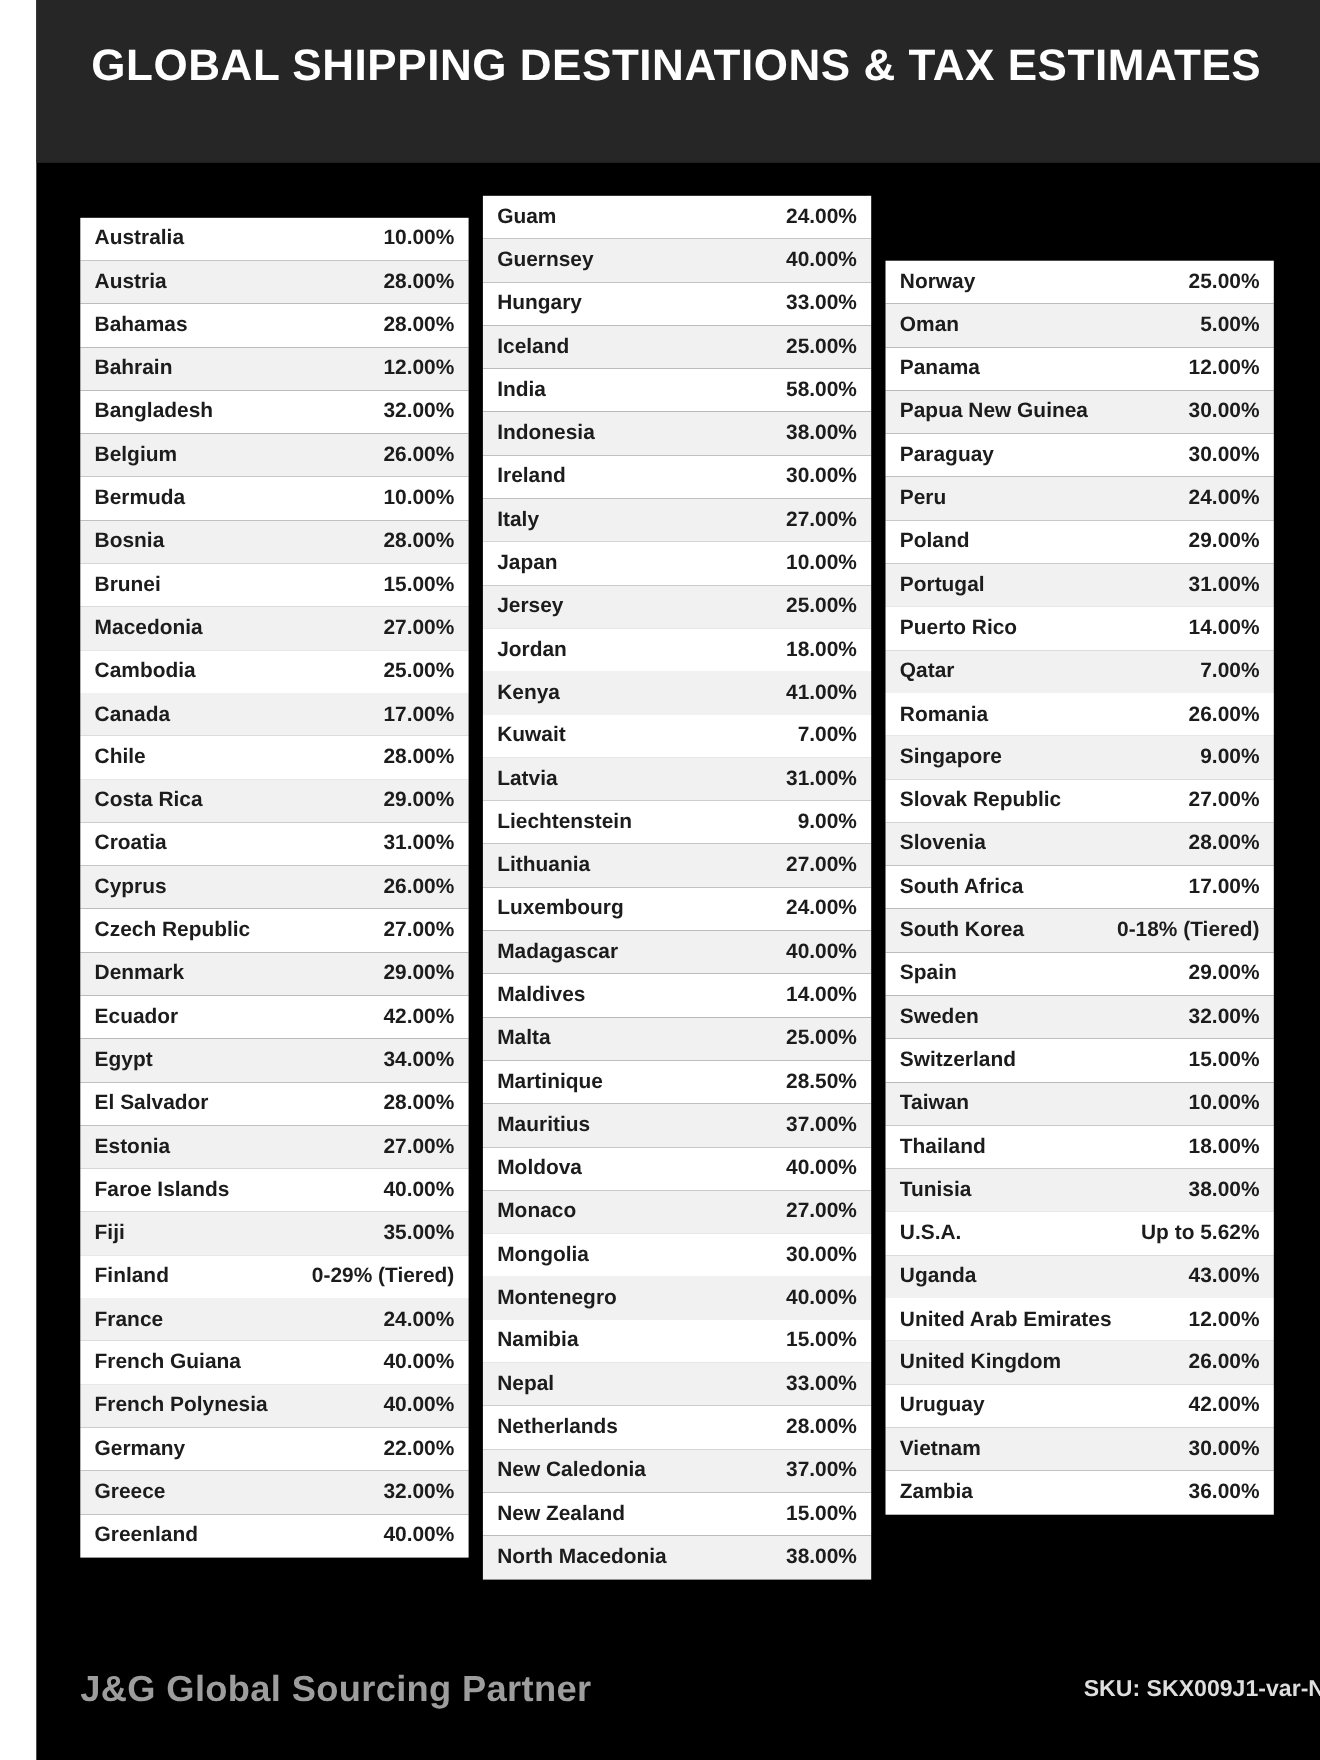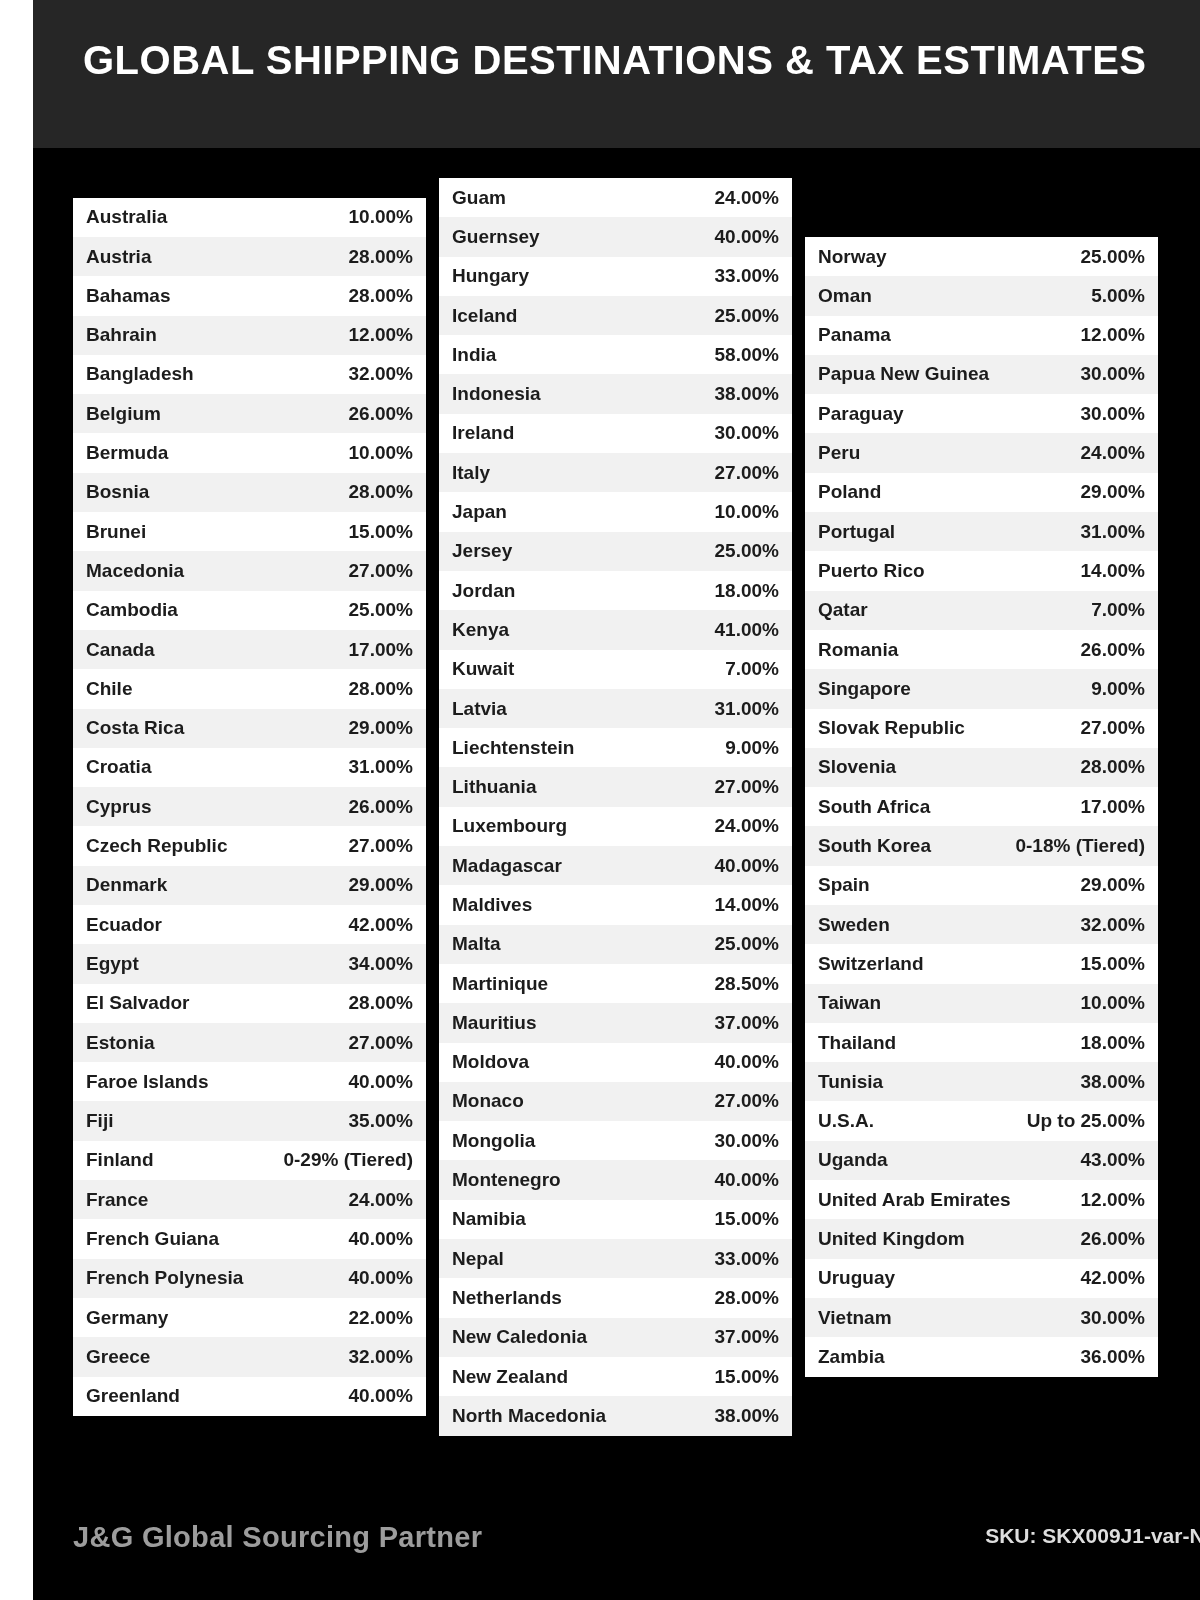--- a/index.html
+++ b/index.html
@@ -61,21 +61,21 @@
     font-weight: bold;
     color: #1c1c1c;
     white-space: nowrap;
   }
   .country { text-align: left; }
   .rate { text-align: right; margin-left: 8px; }
   .footer-brand {
     position: absolute;
     left: 40px;
     bottom: 46px;
-    font-size: 29px;
+    font-size: 33px;
     font-weight: bold;
     color: #9d9d9d;
     letter-spacing: 0.3px;
   }
   .footer-sku {
     position: absolute;
     right: -14px;
     bottom: 52px;
     font-size: 21px;
     font-weight: bold;
@@ -433,21 +433,21 @@
         <div class="row">
           <span class="country">Thailand</span>
           <span class="rate">18.00%</span>
         </div>
         <div class="row">
           <span class="country">Tunisia</span>
           <span class="rate">38.00%</span>
         </div>
         <div class="row">
           <span class="country">U.S.A.</span>
-          <span class="rate">Up to 25.00%</span>
+          <span class="rate">Up to 5.62%</span>
         </div>
         <div class="row">
           <span class="country">Uganda</span>
           <span class="rate">43.00%</span>
         </div>
         <div class="row">
           <span class="country">United Arab Emirates</span>
           <span class="rate">12.00%</span>
         </div>
         <div class="row">

